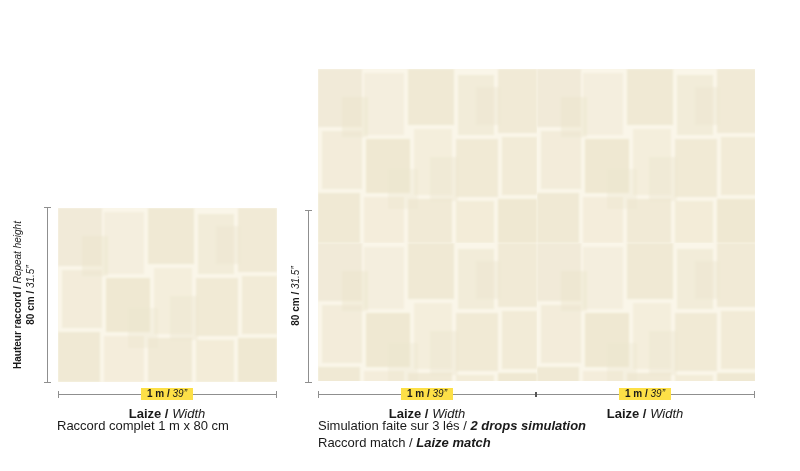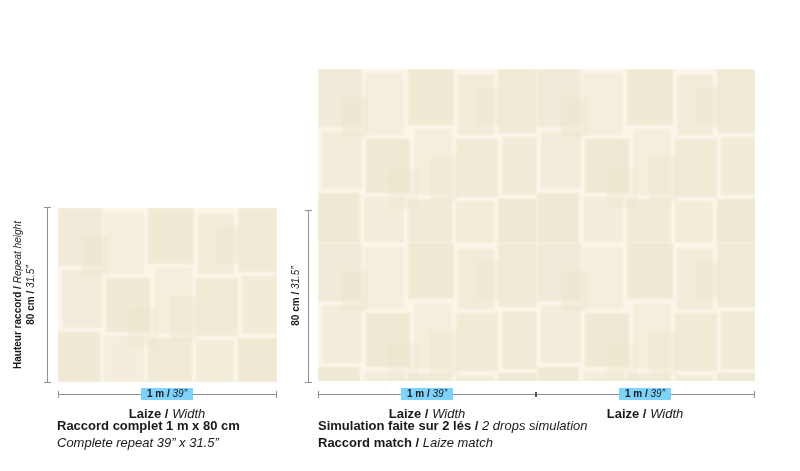--- a/index.html
+++ b/index.html
@@ -8,35 +8,35 @@
     font-family:"Liberation Sans", sans-serif;color:#1a1a1a;
     -webkit-font-smoothing:antialiased;
   }
   .wallpaper{position:absolute;display:block;}
   .dim-line-h{position:absolute;height:1px;background:#8f8f8f;}
   .dim-line-v{position:absolute;width:1px;background:#8f8f8f;}
   .tick-v{position:absolute;width:1px;height:7px;background:#8f8f8f;}
   .tick-h{position:absolute;width:7px;height:1px;background:#8f8f8f;}
   .tick-mid{position:absolute;width:2px;height:5px;background:#555555;}
   .dim-value{
-    position:absolute;transform:translateX(-50%);background:#7dd3fc;
+    position:absolute;transform:translateX(-50%);background:#fde047;
     padding:0 6px;font-size:10px;font-weight:bold;white-space:nowrap;line-height:12px;
   }
   .dim-sub{
     position:absolute;transform:translateX(-50%);
     font-size:13px;font-weight:bold;white-space:nowrap;line-height:11px;margin-top:6px;
   }
   .it{font-weight:normal;font-style:italic;}
   .vlabel{
     position:absolute;transform:rotate(-90deg);text-align:center;
     font-size:10px;font-weight:bold;line-height:13px;white-space:nowrap;
   }
   .caption{position:absolute;font-size:13px;line-height:16.5px;white-space:nowrap;}
-  .caption .cap-bold{font-weight:bold;font-style:normal;}
-  .caption .cap-italic{font-weight:normal;font-style:italic;}
+  .caption .cap-bold{font-weight:normal;font-style:normal;}
+  .caption .cap-italic{font-weight:bold;font-style:italic;}
 </style>
 </head>
 <body>
 
 <div class="stage">
 
   <div class="dim-line-v" style="left:47px;top:207px;height:176px;"></div>
   <div class="tick-h" style="left:44px;top:207px;"></div>
   <div class="tick-h" style="left:44px;top:382px;"></div>
 
@@ -79,21 +79,20 @@
     </svg>
 
   <div class="dim-line-h" style="left:58px;top:394px;width:219px;"></div>
   <div class="tick-v" style="left:58px;top:391px;"></div>
   <div class="tick-v" style="left:276px;top:391px;"></div>
   <div class="dim-value" style="left:167px;top:388px;"><span>1 m /</span> <span class="it">39”</span></div>
   <div class="dim-sub" style="left:167px;top:402px;"><span>Laize /</span> <span class="it">Width</span></div>
 
   <div class="caption" style="left:57px;top:418px;">
     <div class="cap-bold">Raccord complet 1 m x 80 cm</div>
-    <div class="cap-italic">Complete repeat 39” x 31.5”</div>
   </div>
 
   <svg class="wallpaper" id="wallpaper-right" style="left:318px;top:69px;" width="437" height="312">
       <defs>
         <filter id="softR" x="-10%" y="-10%" width="120%" height="120%">
           <feGaussianBlur stdDeviation="1.1"></feGaussianBlur>
         </filter>
         <pattern id="wpR" width="219" height="174" patternUnits="userSpaceOnUse">
           <rect width="219" height="174" fill="#faf6e9"></rect>
           <g filter="url(#softR)">
@@ -137,17 +136,17 @@
   <div class="tick-mid" style="left:535px;top:392px;"></div>
   <div class="tick-v" style="left:754px;top:391px;"></div>
 
   <div class="dim-value" style="left:427px;top:388px;"><span>1 m /</span> <span class="it">39”</span></div>
   <div class="dim-sub" style="left:427px;top:402px;"><span>Laize /</span> <span class="it">Width</span></div>
 
   <div class="dim-value" style="left:645px;top:388px;"><span>1 m /</span> <span class="it">39”</span></div>
   <div class="dim-sub" style="left:645px;top:402px;"><span>Laize /</span> <span class="it">Width</span></div>
 
   <div class="caption" style="left:318px;top:418px;">
-    <div><span class="cap-bold">Simulation faite sur 2 lés /</span> <span class="cap-italic">2 drops simulation</span></div>
+    <div><span class="cap-bold">Simulation faite sur 3 lés /</span> <span class="cap-italic">2 drops simulation</span></div>
     <div><span class="cap-bold">Raccord match /</span> <span class="cap-italic">Laize match</span></div>
   </div>
 
 </div>
 
 </body></html>

